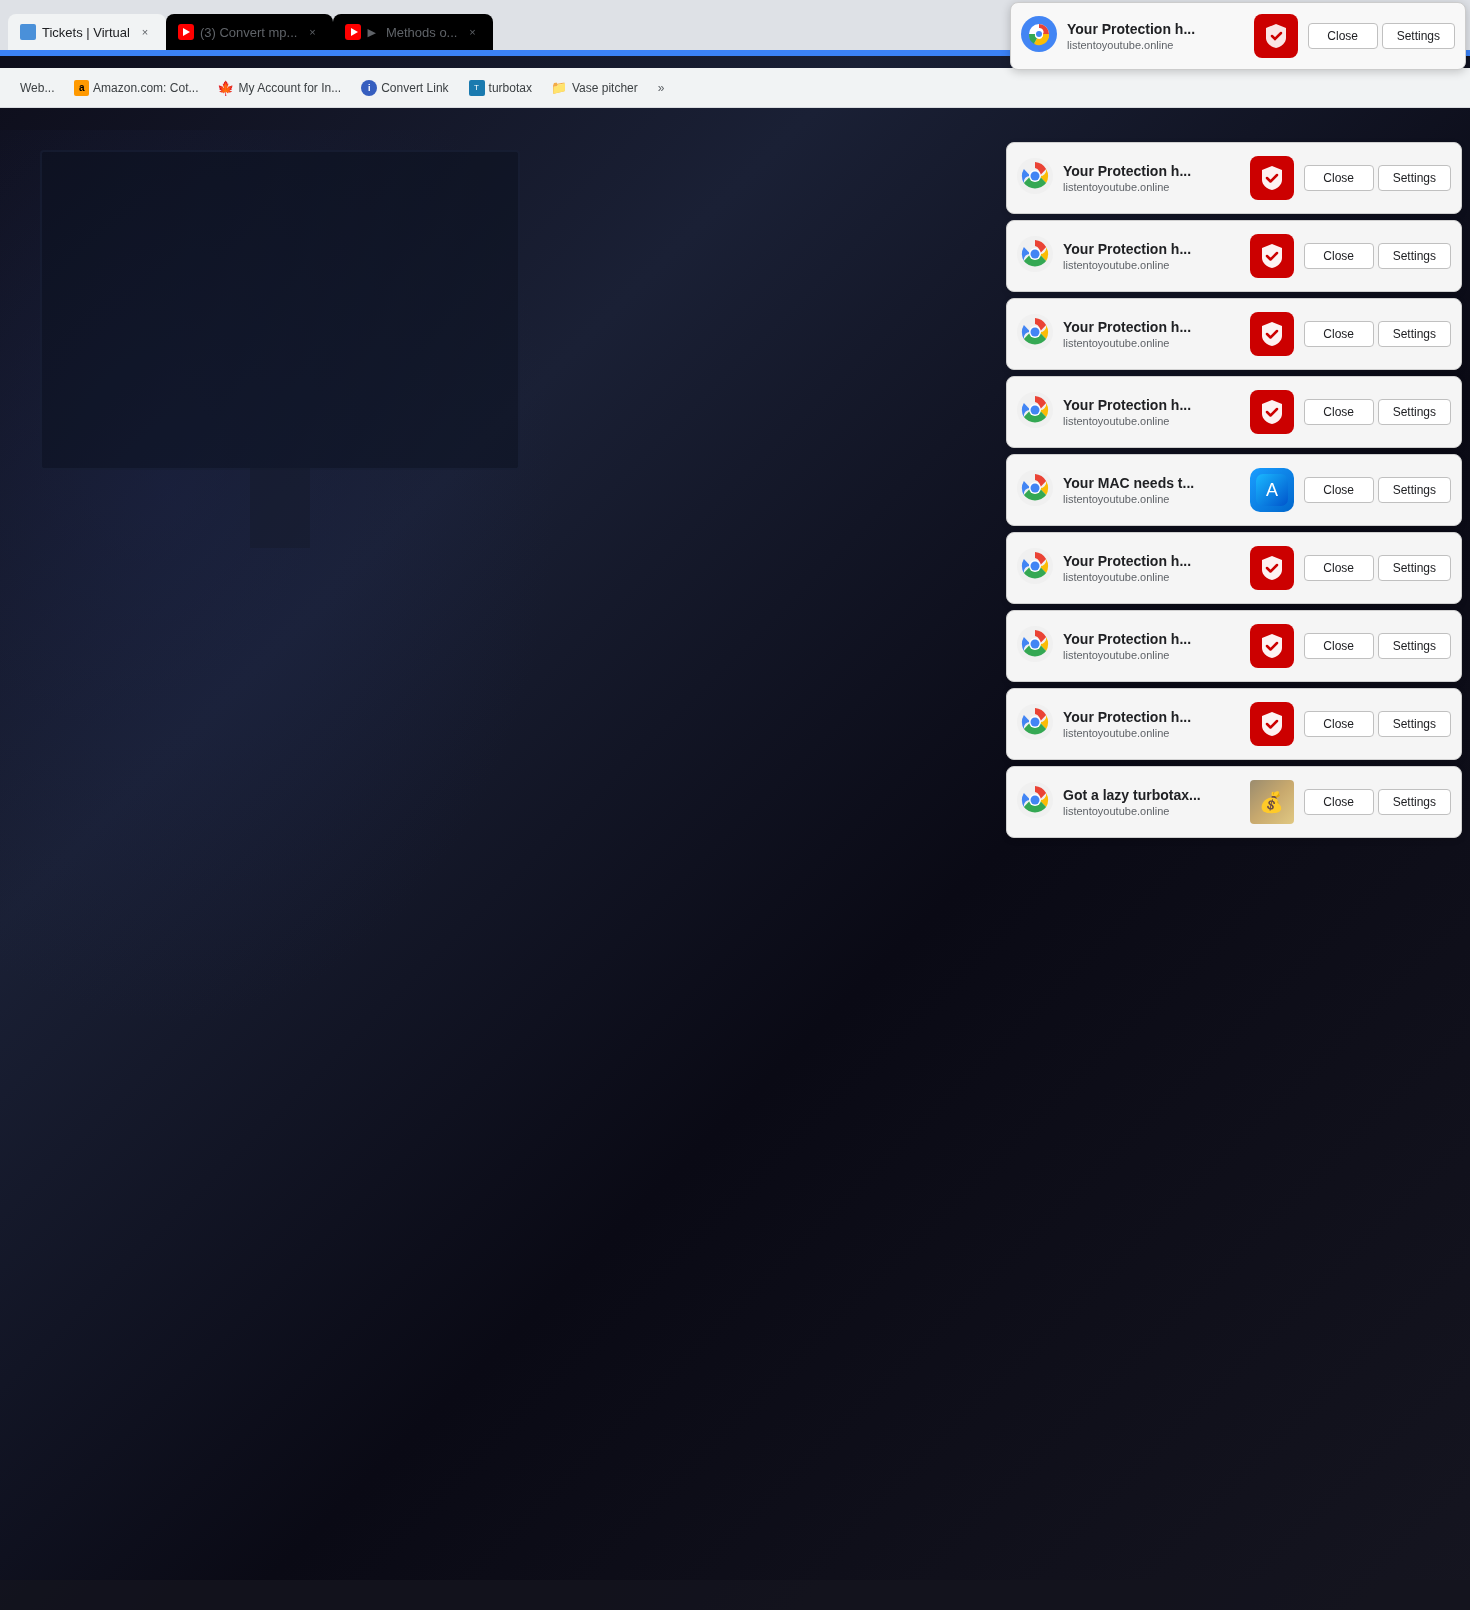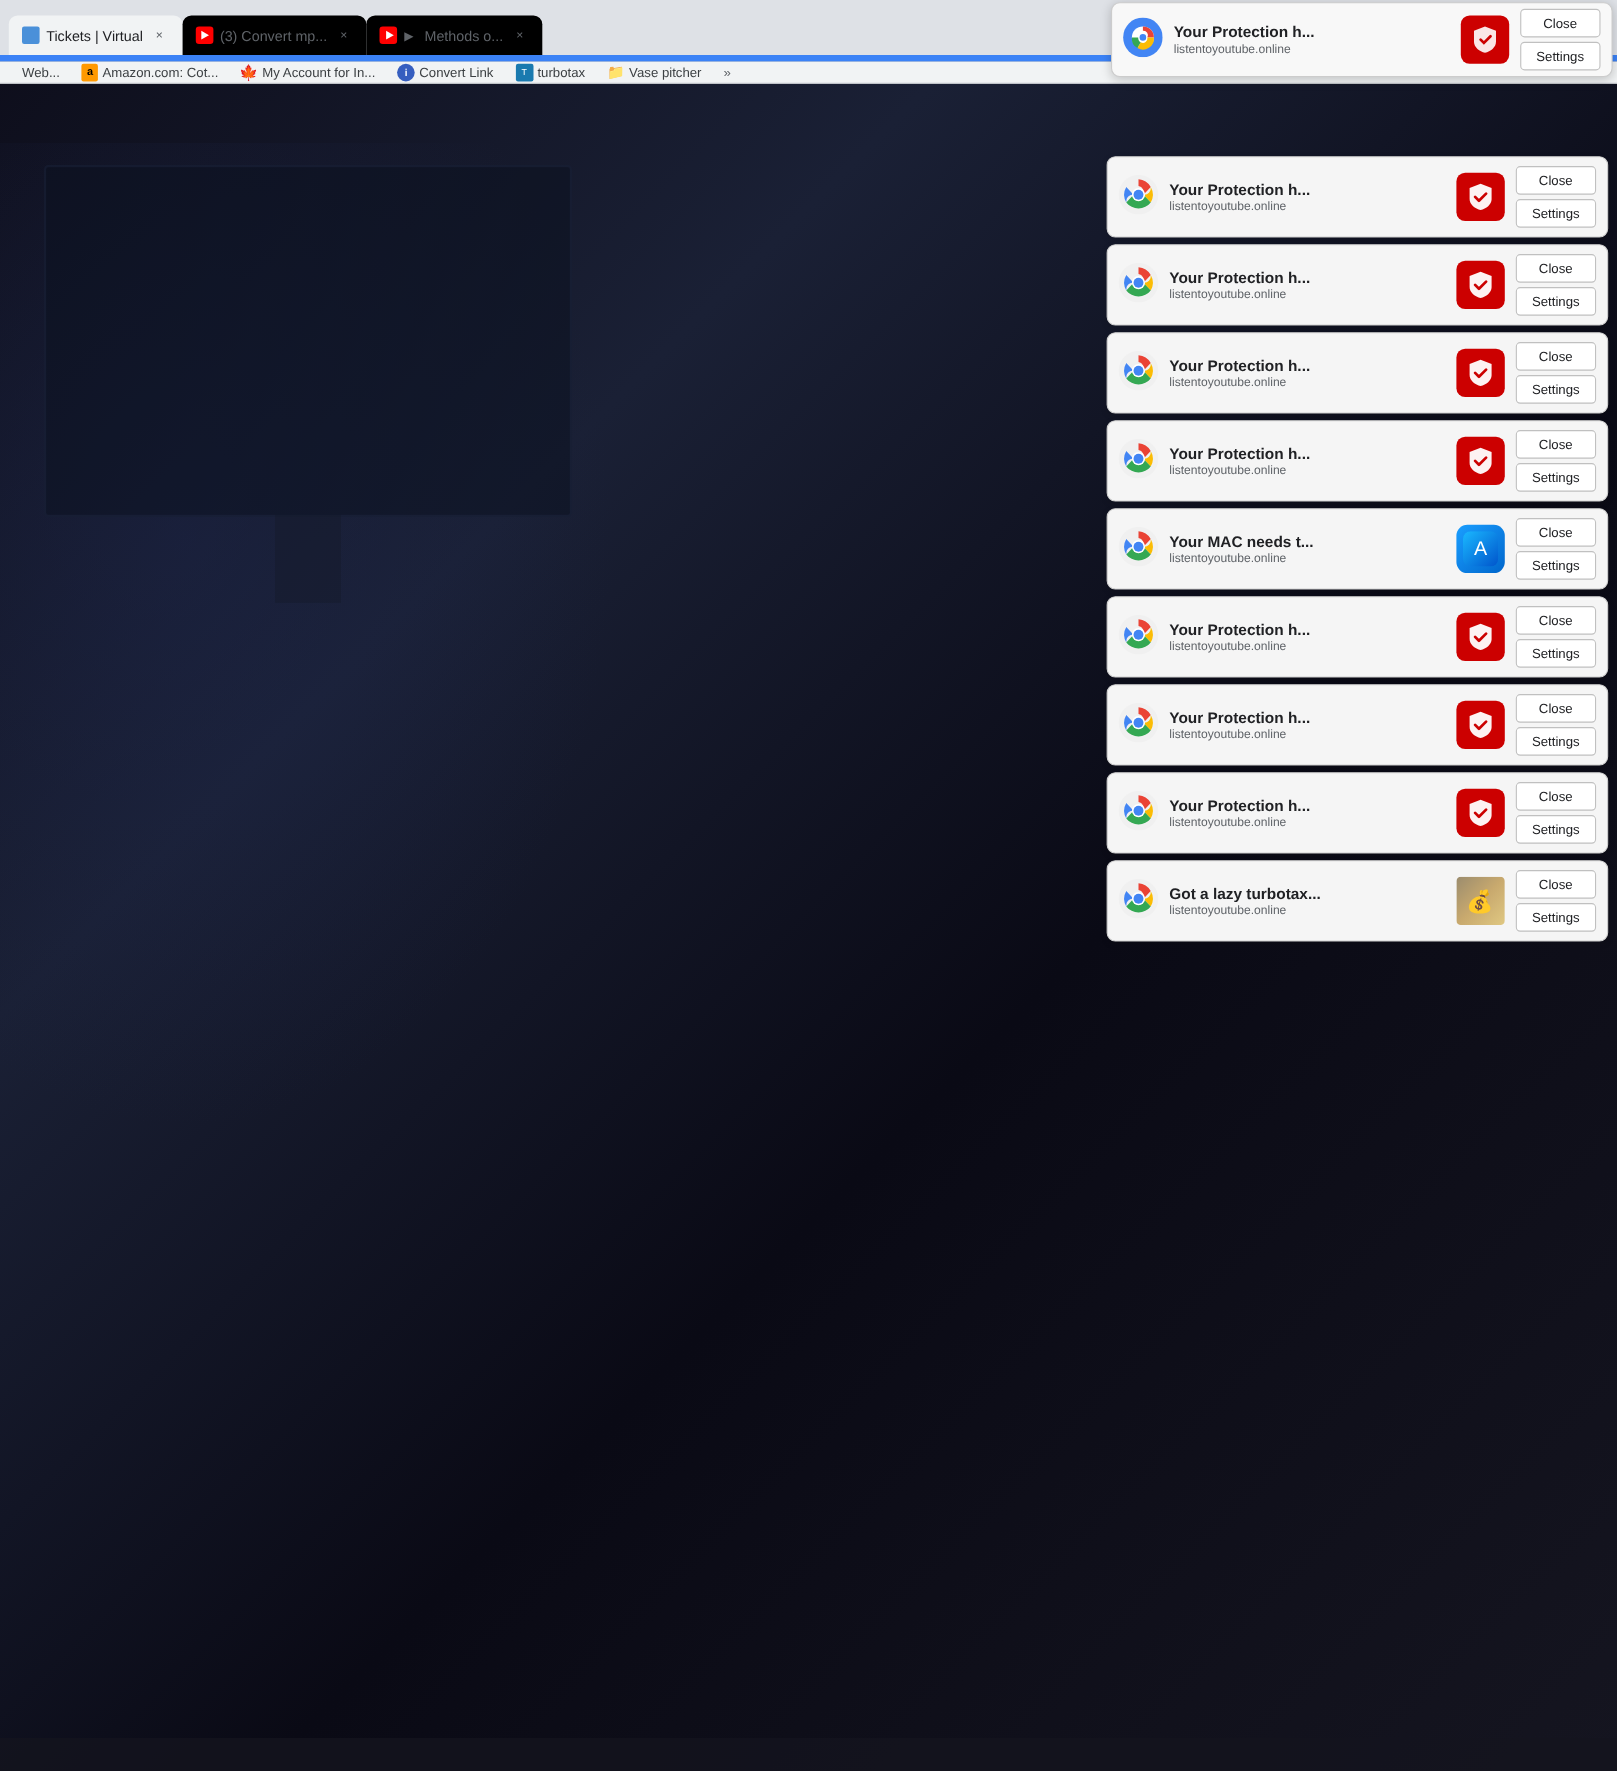--- a/index.html
+++ b/index.html
@@ -118,29 +118,30 @@
       align-items: center;
       justify-content: center;
       font-size: 11px;
       color: #5f6368;
       cursor: pointer;
       flex-shrink: 0;
     }
 
     
     .bookmarks-bar {
-      height: 20px;
+      height: 40px;
       background: #f1f3f4;
       display: flex;
       align-items: center;
       padding: 0 12px;
       gap: 4px;
       border-bottom: 1px solid #dadce0;
       font-size: 12px;
       color: #3c4043;
+      margin-top: 12px;
     }
 
     .bookmark-item {
       display: flex;
       align-items: center;
       gap: 4px;
       padding: 4px 8px;
       border-radius: 4px;
       cursor: pointer;
       white-space: nowrap;
@@ -204,21 +205,20 @@
       border-radius: 8px;
       flex-shrink: 0;
       display: flex;
       align-items: center;
       justify-content: center;
       overflow: hidden;
     }
 
     .notif-buttons {
       display: flex;
-      flex-direction: column;
       gap: 4px;
       flex-shrink: 0;
     }
 
     .notif-btn {
       padding: 5px 14px;
       border: 1px solid #c0c0c0;
       border-radius: 4px;
       background: #fff;
       font-size: 12px;

